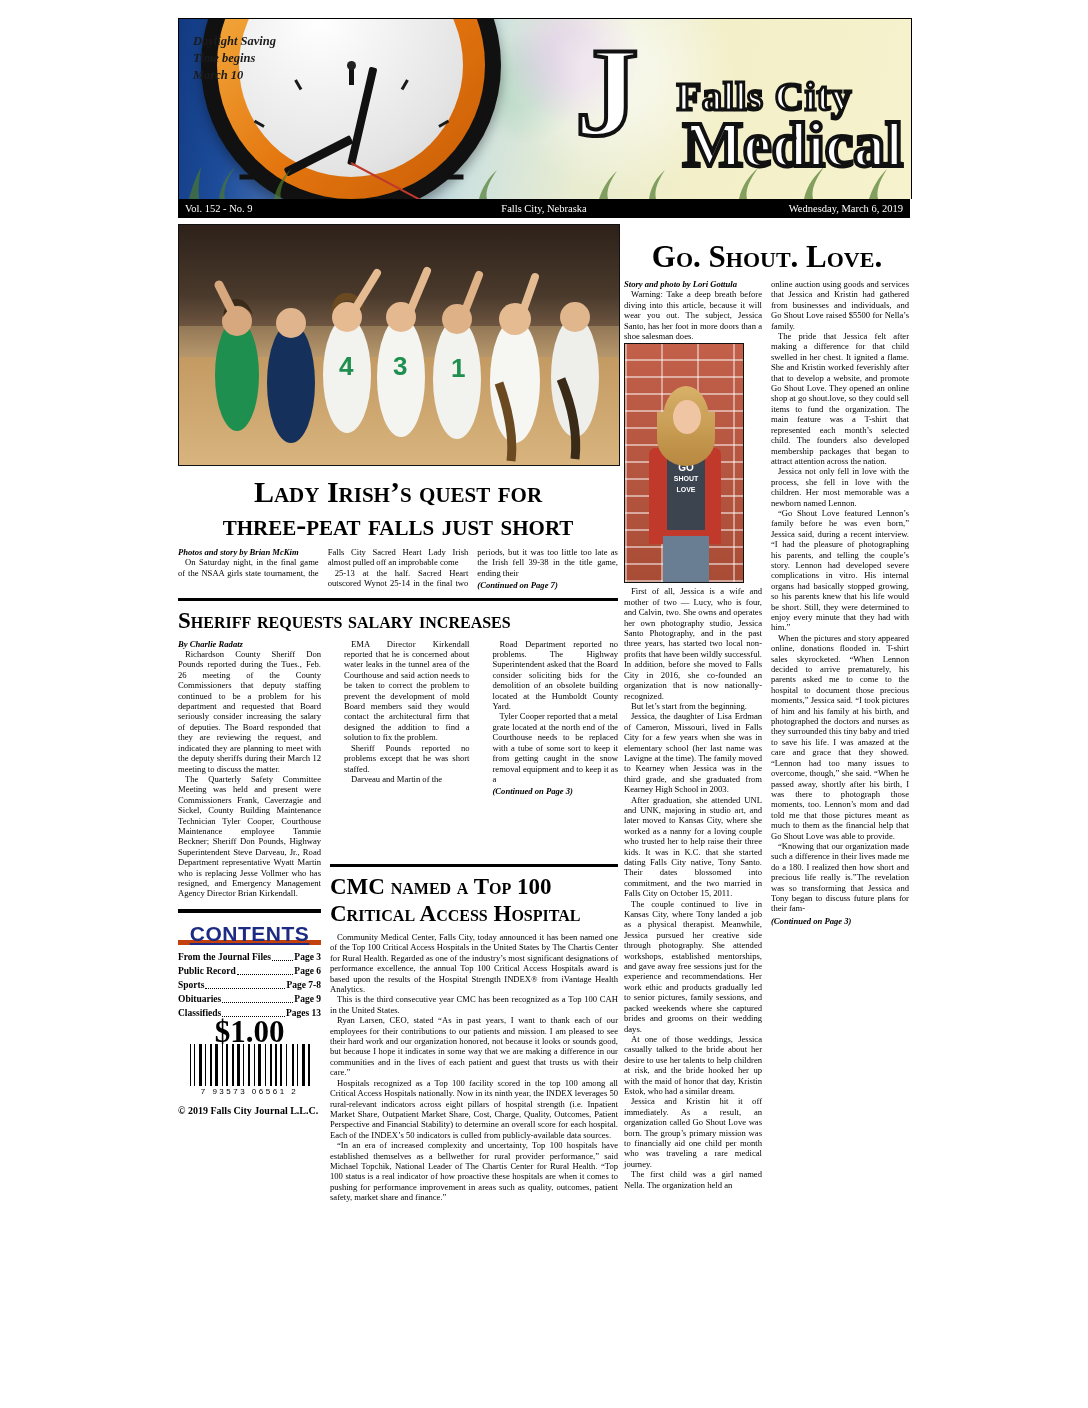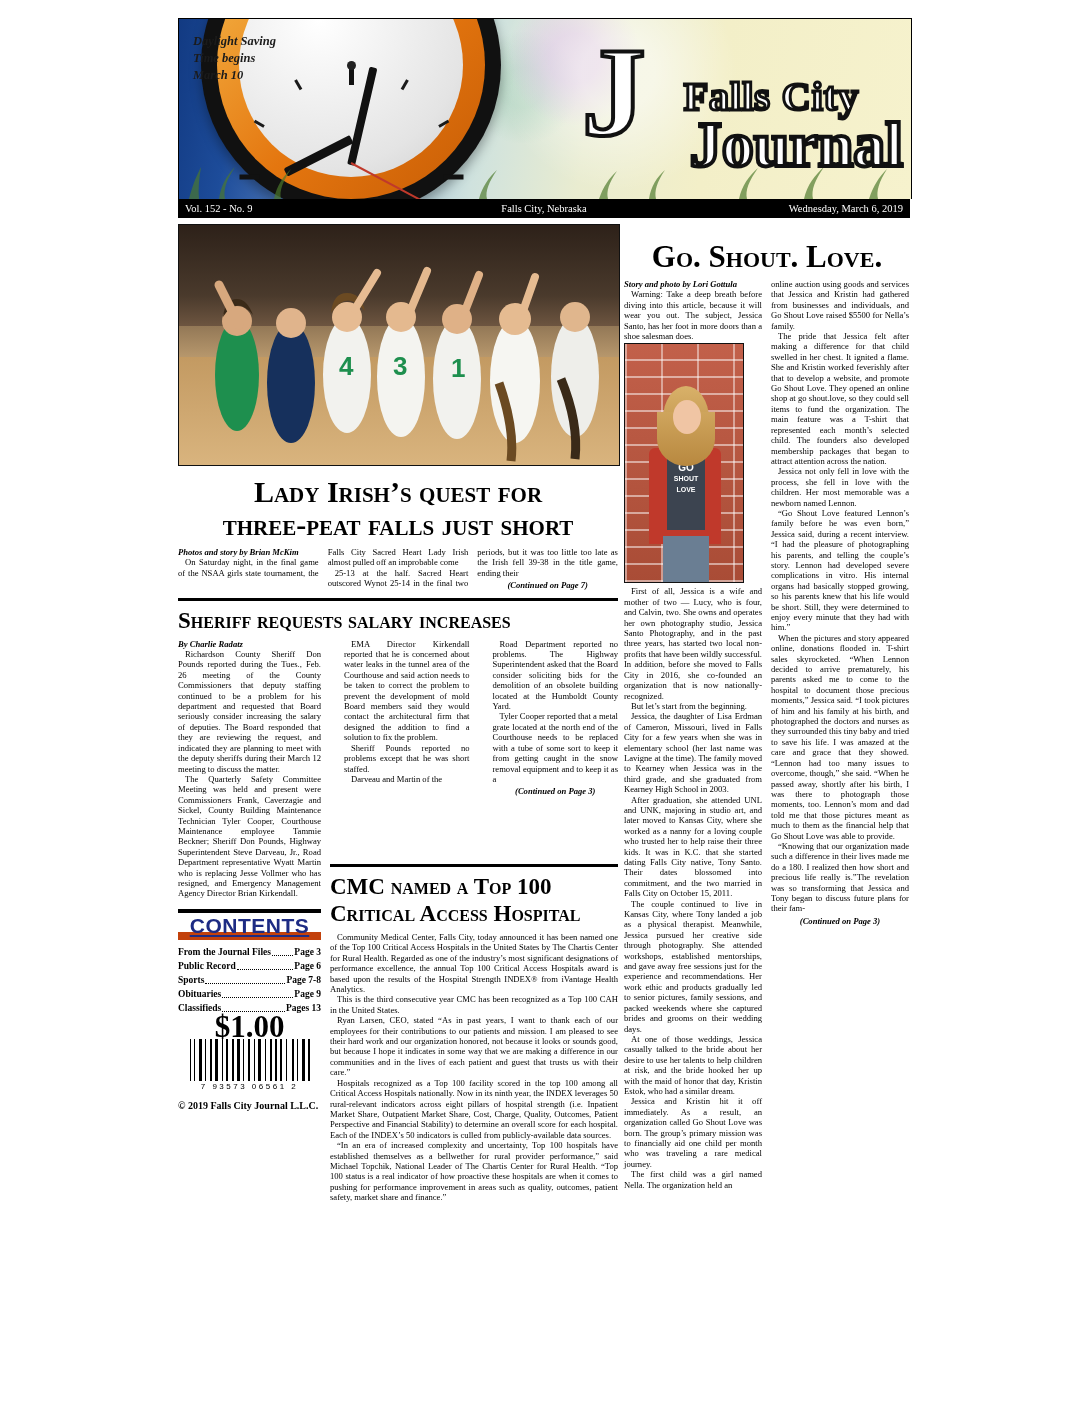--- a/index.html
+++ b/index.html
@@ -66,27 +66,27 @@
     font-size:30px;line-height:33px;margin:9px 0 6px;letter-spacing:0px;}
   h2.head2{font-family:"Liberation Serif",serif;text-align:left;font-weight:bold;
     font-size:23px;line-height:27px;margin:6px 0 5px;}
   .rule-thick{border-top:3px solid #000;margin:7px 0 3px;}
 
   .cols3{column-count:3;column-gap:9px;column-rule:none;}
   .bodytext{font-family:"Liberation Serif",serif;font-size:8.6px;line-height:10.4px;
     text-align:justify;hyphens:auto;}
   .bodytext p{margin:0;text-indent:7px;}
   .byline{font-style:italic;font-weight:bold;text-indent:0 !important;}
-  .contd{font-style:italic;font-weight:bold;text-align:center;text-indent:0 !important;margin-top:2px !important;}
+  .contd{font-style:italic;font-weight:bold;text-indent:0 !important;margin-top:2px !important;}
 
   
   .contents-box{margin-top:10px;width:143px;}
   .contents-title{font-family:"Liberation Sans",sans-serif;font-weight:bold;font-size:21px;
     text-align:center;color:#1d2b83;letter-spacing:.5px;
-    border-top:4px solid #000;border-bottom:8px solid #c2410c;padding:8px 0 1px;
+    border-top:4px solid #000;border-bottom:5px solid #c2410c;padding:16px 0 1px;
     text-decoration:underline;}
   .toc{font-family:"Liberation Serif",serif;font-weight:bold;font-size:9.5px;line-height:14px;margin-top:5px;}
   .toc div{display:flex;justify-content:space-between;}
   .toc .dots{flex:1;border-bottom:1.5px dotted #000;margin:0 1px 3px;}
   .price{text-align:center;font-family:"Liberation Serif",serif;font-weight:bold;font-size:31px;margin-top:7px;}
   .barcode{margin:6px auto 0;width:120px;height:42px;display:flex;gap:1px;align-items:stretch;}
   .barcode i{display:block;background:#000;}
   .bcnum{text-align:center;font-family:"Liberation Sans",sans-serif;font-size:8px;letter-spacing:2.5px;margin-top:1px;}
   .copyright{font-family:Liberation Serif, serif;font-size:10px;font-weight:bold;margin-top:9px;}
 
@@ -170,21 +170,21 @@
         <path d="M470 38 C472 25 478 16 486 9 C478 21 475 30 477 38Z"></path>
         <path d="M560 38 C563 24 570 15 579 7 C570 20 566 29 568 38Z"></path>
         <path d="M625 38 C628 24 636 14 645 6 C636 19 632 29 634 38Z"></path>
         <path d="M690 38 C694 25 700 16 708 8 C700 21 697 30 699 38Z"></path>
       </g>
     </svg>
 
     <div class="nameplate">
       <div class="np-j">J</div>
       <div class="np-fc">Falls City</div>
-      <div class="np-jr">Journal</div>
+      <div class="np-jr">Medical</div>
     </div>
   </div>
 
   <div class="folio">
     <span class="f-l">Vol. 152 - No. 9</span>
     <span class="f-c">Falls City, Nebraska</span>
     <span class="f-r">Wednesday, March 6, 2019</span>
   </div>
 
   <div class="body-area">

